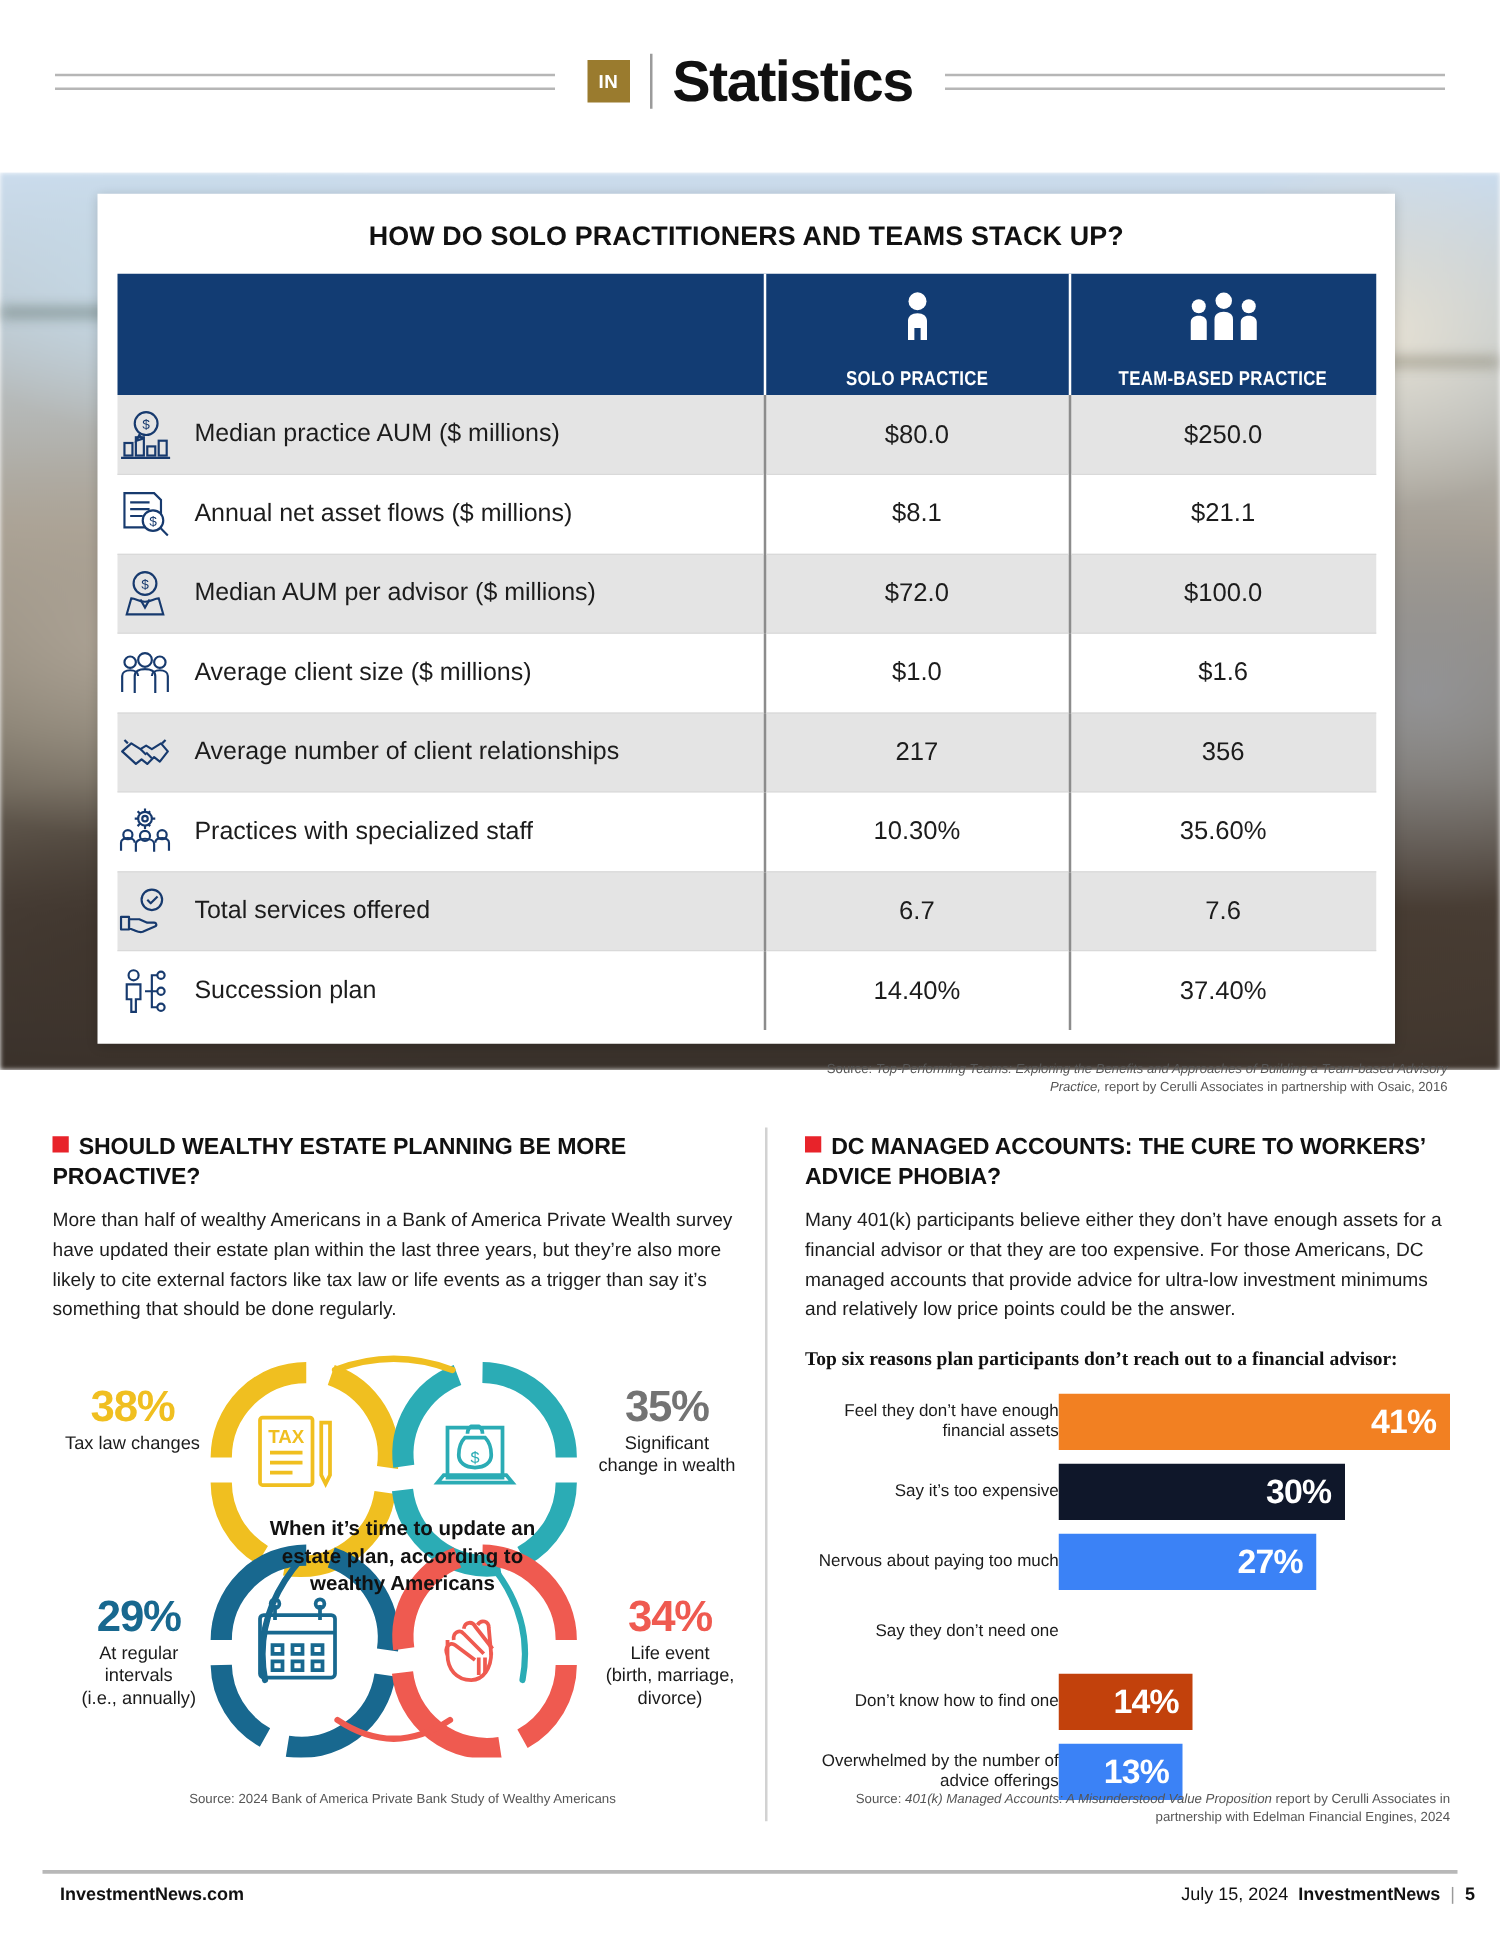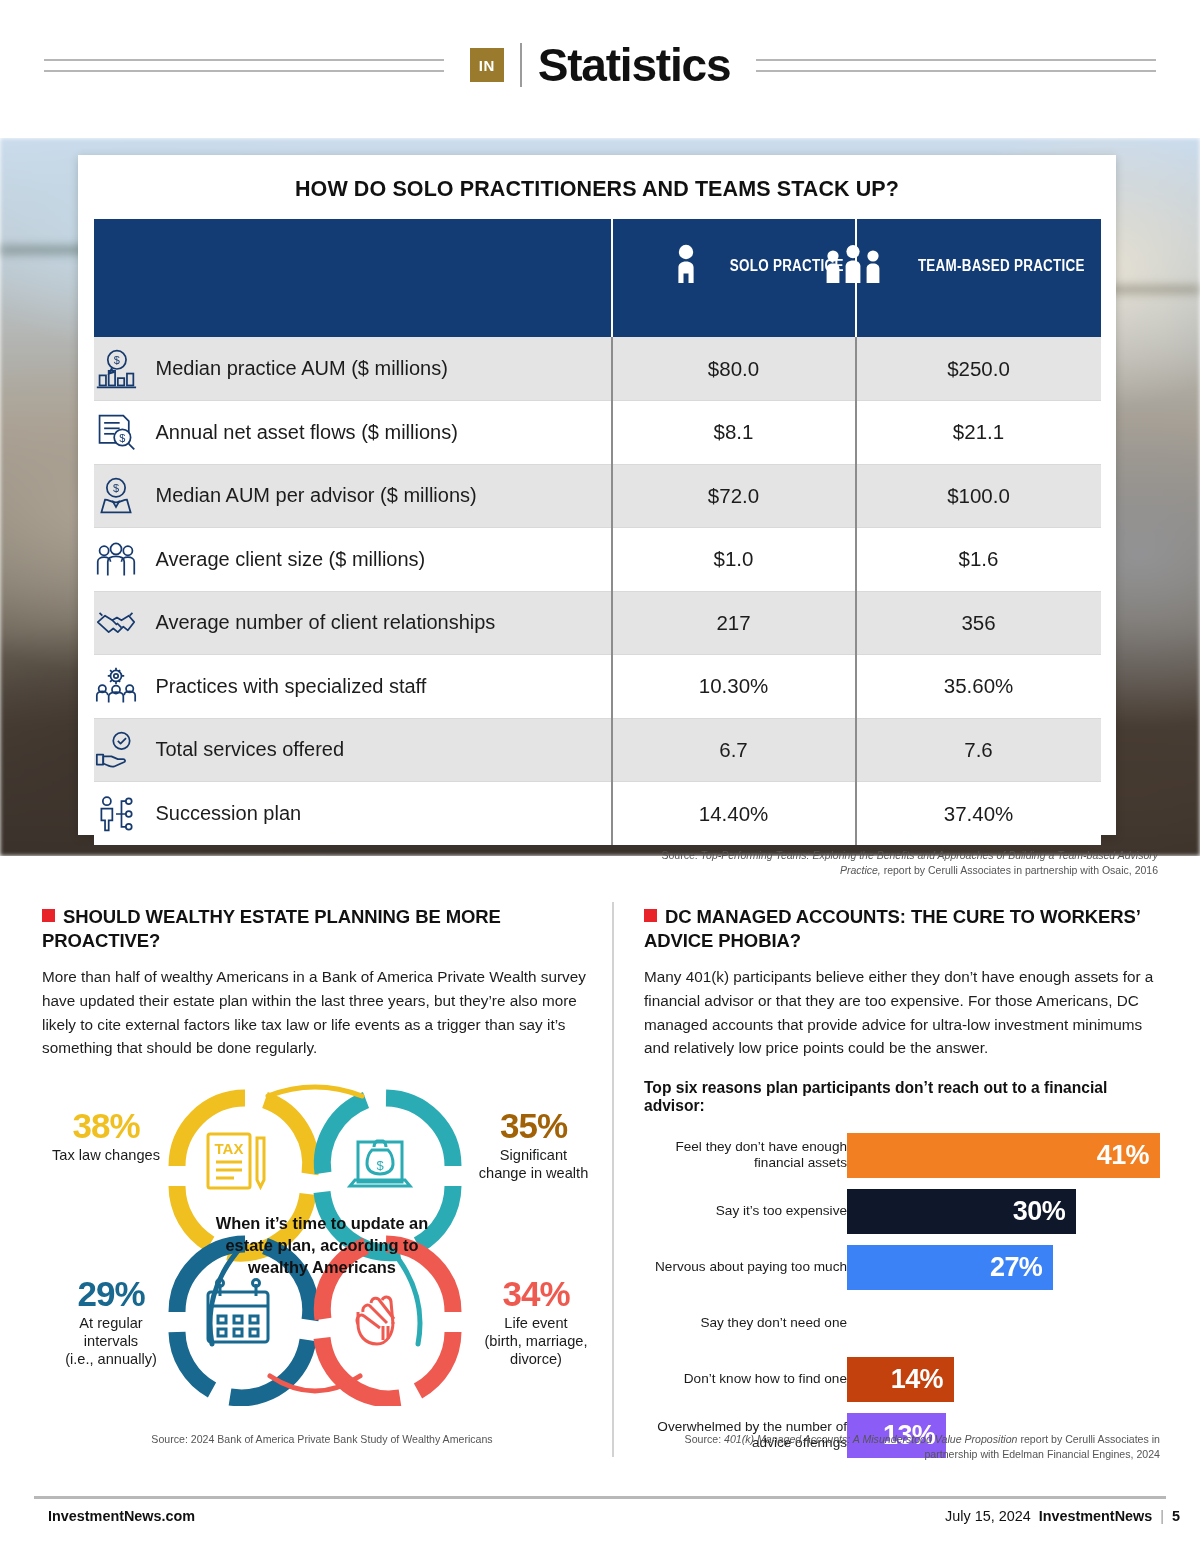--- a/index.html
+++ b/index.html
@@ -75,21 +75,21 @@
     margin:17px auto 0 auto;
     width:1007px;
     table-layout:fixed;
   }
   table.stats th,table.stats td{padding:0;}
   .thead-row th{
     background:#123c73;color:#fff;height:94px;vertical-align:bottom;
     border-right:2px solid #ffffff;
   }
   .thead-row th:last-child{border-right:none;}
-  .th-inner{display:flex;flex-direction:row;align-items:center;justify-content:flex-end;height:94px;padding-bottom:24px;gap:16px;}
+  .th-inner{display:flex;flex-direction:column;align-items:center;justify-content:flex-end;height:94px;padding-bottom:3px;gap:16px;}
   .th-label{
     font-size:16px;font-weight:bold;letter-spacing:.3px;
     transform:scaleX(.84);transform-origin:center;white-space:nowrap;
   }
   .col-label{width:518px;}
   .col-solo{width:244px;}
   .col-team{width:245px;}
   tbody tr{height:63.5px;}
   tbody tr.alt td{background:#e4e4e4;}
   tbody tr td{background:#ffffff;border-bottom:1px solid #d9d9d9;}
@@ -126,35 +126,35 @@
     letter-spacing:-.1px;margin:0 0 13px 0;
   }
   .redsq{
     display:inline-block;width:13px;height:13px;background:#e8232a;
     margin-right:8px;vertical-align:1px;
   }
   .body-p{
     font-size:15.3px;line-height:1.55;color:#1d1d1d;margin:0;
   }
   .sub-bold{
-    font-size:15.6px;font-weight:bold;color:#111;margin:19px 0 13px 0;
+    font-size:15.6px;font-weight:bold;color:#111;margin:19px 0 13px 0;font-family:Liberation Serif, serif;
   }
 
   
   .donutwrap{position:relative;width:545px;height:340px;margin-top:16px;}
   .donutsvg{position:absolute;left:108px;top:0;}
   .pct{
     position:absolute;text-align:center;
   }
   .pct .big{font-size:35px;font-weight:bold;line-height:1;letter-spacing:-1px;}
   .pct .cap{font-size:14.6px;color:#1b1b1b;line-height:1.24;margin-top:3px;}
   .p38{left:2px;top:32px;width:124px;}
   .p38 .big{color:#f0bf20;}
   .p35{left:434px;top:32px;width:115px;}
-  .p35 .big{color:#a16207;}
+  .p35 .big{color:#737373;}
   .p29{left:6px;top:200px;width:126px;}
   .p29 .big{color:#18688f;}
   .p34{left:430px;top:200px;width:128px;}
   .p34 .big{color:#ef5a50;}
   .centertxt{
     position:absolute;left:168px;top:137px;width:224px;text-align:center;
     font-size:16.4px;font-weight:bold;line-height:1.33;color:#111;
   }
 
   .src-small{
@@ -583,21 +583,21 @@
           <span class="barval">14%</span>
         </div>
       </div>
     </div>
 
     <div class="barrow">
       <div class="barlabel">
         <div>Overwhelmed by the number of advice offerings</div>
       </div>
       <div class="bartrack">
-        <div class="bar" style="width:31.7%;background:#8b5cf6;">
+        <div class="bar" style="width:31.7%;background:#3b82f6;">
           <span class="barval">13%</span>
         </div>
       </div>
     </div>
 
   </div>
 </div>
 
 <div class="src-small src-r">
   <span>Source:</span>

